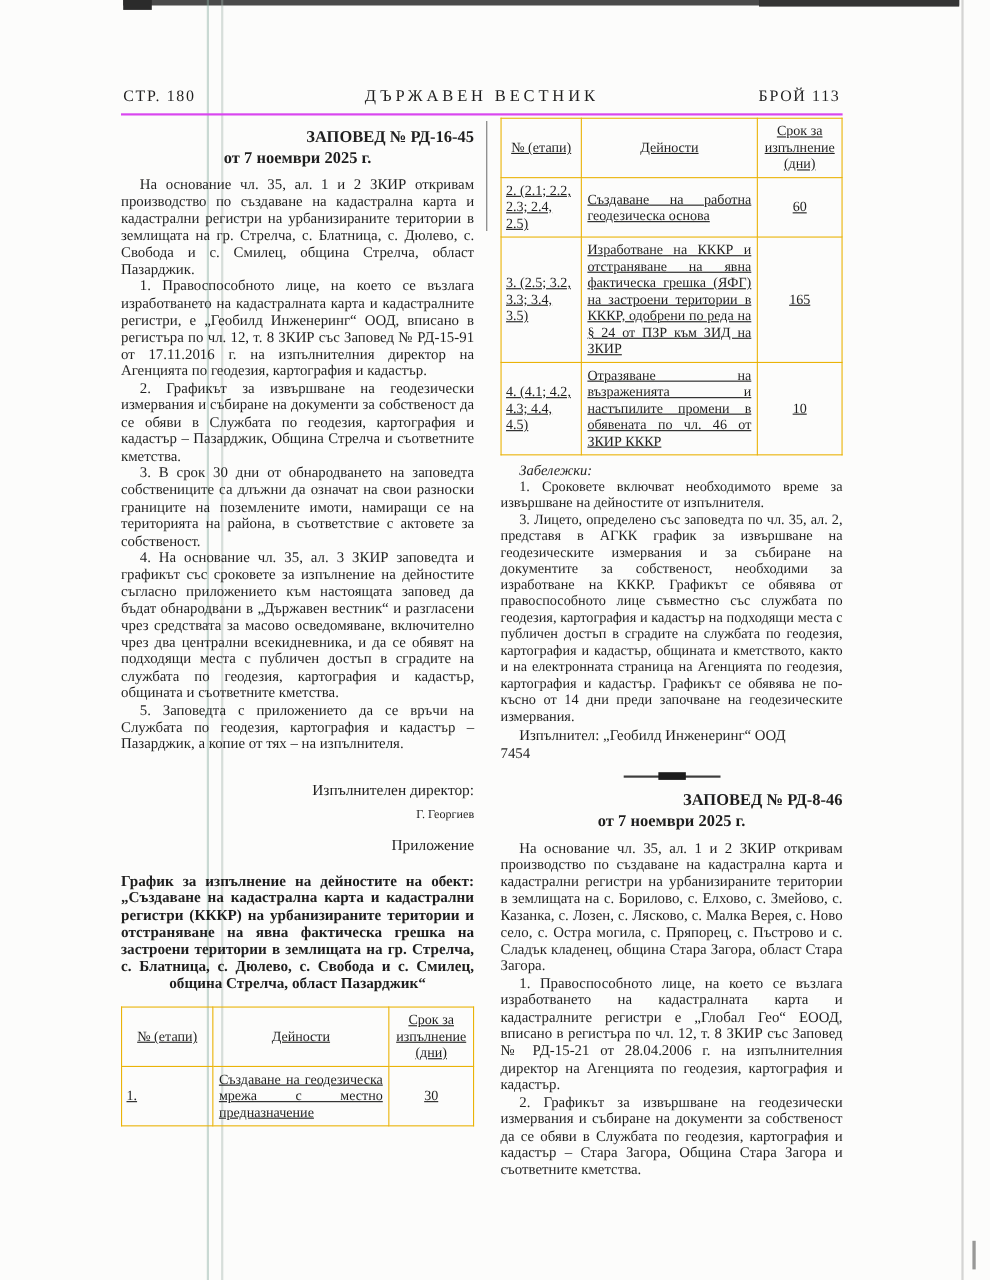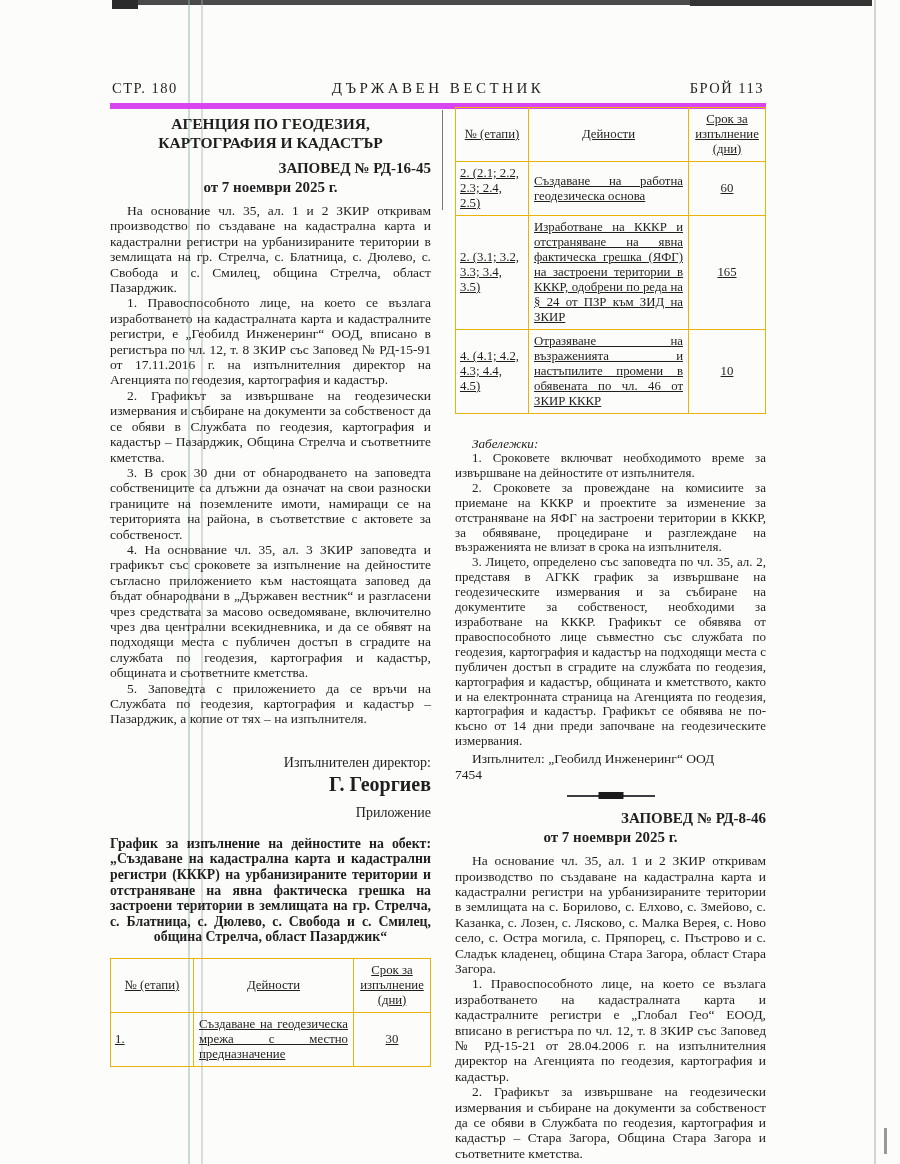--- a/index.html
+++ b/index.html
@@ -17,59 +17,59 @@
   .fold{position:absolute;top:0;height:1164px;width:2px;}
   .fold-a{left:188px;background:rgba(140,175,162,0.45);}
   .fold-b{left:201px;background:rgba(160,178,170,0.40);}
   .edge-right{position:absolute;top:0;left:874px;width:2px;height:1164px;background:rgba(120,120,120,0.30);}
   .edge-right-dark{position:absolute;top:1128px;left:884px;width:3px;height:26px;background:rgba(70,70,70,0.55);}
   .col-divider{position:absolute;left:442px;top:110px;width:1px;height:100px;background:#777;}
 
   
   .gazette-header{
     position:absolute;left:110px;top:80px;width:656px;height:23px;
-    border-bottom:6px solid #d946ef;font-size:14.5px;
+    border-bottom:2px solid #d946ef;font-size:14.5px;
   }
   .gazette-header .pg{position:absolute;left:2px;top:0;letter-spacing:1.5px;}
   .gazette-header .ttl{position:absolute;left:0;right:0;top:0;text-align:center;letter-spacing:3.5px;font-size:15px;}
   .gazette-header .iss{position:absolute;right:2px;top:0;letter-spacing:1.5px;}
 
   
   .col{position:absolute;top:112px;}
   .col-left{left:110px;width:321px;}
   .col-right{left:455px;width:311px;top:107px;}
 
   p{margin:0;font-size:13.5px;line-height:15.4px;text-align:justify;text-indent:17px;}
   .h-agency{font-weight:bold;font-size:15.5px;line-height:19px;text-align:center;margin:2px 0 7px 0;}
   .h-order{font-weight:bold;font-size:15px;line-height:18px;text-align:right;margin:4px 0 1px 0;}
   .h-date{font-weight:bold;font-size:15px;line-height:18px;text-align:center;margin:0 0 7px 0;}
   .sig{margin-top:13px;text-align:right;}
   .sig .role{font-size:14px;line-height:17px;margin-top:27px;}
-  .sig .name{font-size:20px;line-height:17px;font-weight:bold;margin-top:5px;text-align:right;}
+  .sig .name{font-size:11px;line-height:17px;font-weight:normal;margin-top:5px;text-align:right;}
   .annex-label{text-align:right;font-size:14px;margin-top:12px;}
   .annex-heading{
     font-weight:bold;font-size:13.8px;line-height:15.6px;
     text-align:justify;text-align-last:center;margin-top:15px;text-indent:0;
   }
 
   
   table{border-collapse:collapse;width:100%;margin-top:13px;}
   .col-right table{margin-top:0;}
   th,td{border:1px solid #eab308;font-weight:normal;font-size:12.8px;line-height:15px;padding:4px 5px;vertical-align:middle;text-decoration:underline;}
   th{text-align:center;}
   td.stage{width:62px;text-align:left;vertical-align:middle;padding-left:4px;}
   .col-left td.stage{width:72px;}
   td.activity{text-align:justify;}
   td.days{width:66px;text-align:center;}
   th.c-days{width:66px;}
   th.c-stage{width:62px;}
   .col-left th.c-stage{width:72px;}
 
   
-  .notes-label{font-style:italic;font-size:13.2px;line-height:15px;margin-top:22px;}
+  .notes-label{font-style:italic;font-size:13.2px;line-height:15px;margin-top:6px;}
   .note{font-size:13px;line-height:14.9px;}
   .executor{margin-top:2px;font-size:13.5px;line-height:16px;}
   .record-number{text-indent:0;font-size:13.5px;line-height:16px;text-align:left;}
 
   
   .divider{position:relative;width:88px;height:7px;margin:9px auto 10px auto;}
   .divider .line{position:absolute;left:0;right:0;top:3px;height:2px;background:#3d3d3d;}
   .divider .block{position:absolute;left:50%;transform:translateX(-50%);top:0;width:25px;height:7px;background:#1c1c1c;}
 </style>
 </head>
@@ -84,24 +84,20 @@
 <div class="edge-right-dark"></div>
 <div class="col-divider"></div>
 
 <div class="gazette-header">
   <span class="pg">СТР.  180</span>
   <span class="ttl">ДЪРЖАВЕН  ВЕСТНИК</span>
   <span class="iss">БРОЙ  113</span>
 </div>
 
 <div class="col col-left">
-  <div class="h-agency">
-    <span>АГЕНЦИЯ ПО ГЕОДЕЗИЯ,</span><br>
-    <span>КАРТОГРАФИЯ И КАДАСТЪР</span>
-  </div>
   <div class="h-order">ЗАПОВЕД № РД-16-45</div>
   <div class="h-date">от 7 ноември 2025 г.</div>
 
   <p>На основание чл. 35, ал. 1 и 2 ЗКИР откривам производство по създаване на кадастрална карта и кадастрални регистри на урбанизираните територии в землищата на гр. Стрелча, с. Блатница, с. Дюлево, с. Свобода и с. Смилец, община Стрелча, област Пазарджик.</p>
   <p>1. Правоспособното лице, на което се възлага изработването на кадастралната карта и кадастралните регистри, е „Геобилд Инженеринг“ ООД, вписано в регистъра по чл. 12, т. 8 ЗКИР със Заповед № РД-15-91 от 17.11.2016 г. на изпълнителния директор на Агенцията по геодезия, картография и кадастър.</p>
   <p>2. Графикът за извършване на геодезически измервания и събиране на документи за собственост да се обяви в Службата по геодезия, картография и кадастър – Пазарджик, Община Стрелча и съответните кметства.</p>
   <p>3. В срок 30 дни от обнародването на заповедта собствениците са длъжни да означат на свои разноски границите на поземлените имоти, намиращи се на територията на района, в съответствие с актовете за собственост.</p>
   <p>4. На основание чл. 35, ал. 3 ЗКИР заповедта и графикът със сроковете за изпълнение на дейностите съгласно приложението към настоящата заповед да бъдат обнародвани в „Държавен вестник“ и разгласени чрез средствата за масово осведомяване, включително чрез два централни всекидневника, и да се обявят на подходящи места с публичен достъп в сградите на службата по геодезия, картография и кадастър, общината и съответните кметства.</p>
   <p>5. Заповедта с приложението да се връчи на Службата по геодезия, картография и кадастър – Пазарджик, а копие от тях – на изпълнителя.</p>
 
@@ -135,35 +131,34 @@
       <th class="c-stage">№ (етапи)</th>
       <th>Дейности</th>
       <th class="c-days">Срок за изпълнение (дни)</th>
     </tr>
     <tr>
       <td class="stage">2. (2.1; 2.2, 2.3; 2.4, 2.5)</td>
       <td class="activity">Създаване на работна геодезическа основа</td>
       <td class="days">60</td>
     </tr>
     <tr>
-      <td class="stage">2. (3.1; 3.2, 3.3; 3.4, 3.5)</td>
+      <td class="stage">3. (2.5; 3.2, 3.3; 3.4, 3.5)</td>
       <td class="activity">Изработване на КККР и отстраняване на явна фактическа грешка (ЯФГ) на застроени територии в КККР, одобрени по реда на § 24 от ПЗР към ЗИД на ЗКИР</td>
       <td class="days">165</td>
     </tr>
     <tr>
       <td class="stage">4. (4.1; 4.2, 4.3; 4.4, 4.5)</td>
       <td class="activity">Отразяване на възраженията и настъпилите промени в обявената по чл. 46 от ЗКИР КККР</td>
       <td class="days">10</td>
     </tr>
   </tbody>
     </table>
 
   <p class="notes-label">Забележки:</p>
   <p class="note">1. Сроковете включват необходимото време за извършване на дейностите от изпълнителя.</p>
-  <p class="note">2. Сроковете за провеждане на комисиите за приемане на КККР и проектите за изменение за отстраняване на ЯФГ на застроени територии в КККР, за обявяване, процедиране и разглеждане на възраженията не влизат в срока на изпълнителя.</p>
   <p class="note">3. Лицето, определено със заповедта по чл. 35, ал. 2, представя в АГКК график за извършване на геодезическите измервания и за събиране на документите за собственост, необходими за изработване на КККР. Графикът се обявява от правоспособното лице съвместно със службата по геодезия, картография и кадастър на подходящи места с публичен достъп в сградите на службата по геодезия, картография и кадастър, общината и кметството, както и на електронната страница на Агенцията по геодезия, картография и кадастър. Графикът се обявява не по-късно от 14 дни преди започване на геодезическите измервания.</p>
 
   <p class="executor">Изпълнител: „Геобилд Инженеринг“ ООД</p>
   <p class="record-number">7454</p>
 
   <div class="divider">
     <div class="line"></div>
     <div class="block"></div>
   </div>
 

